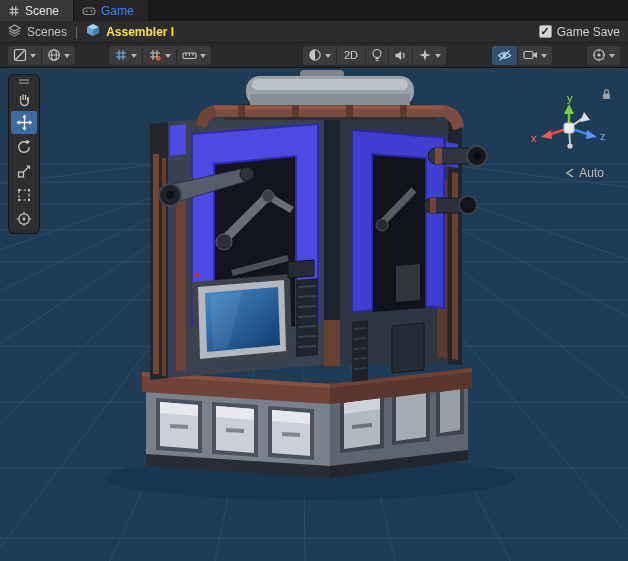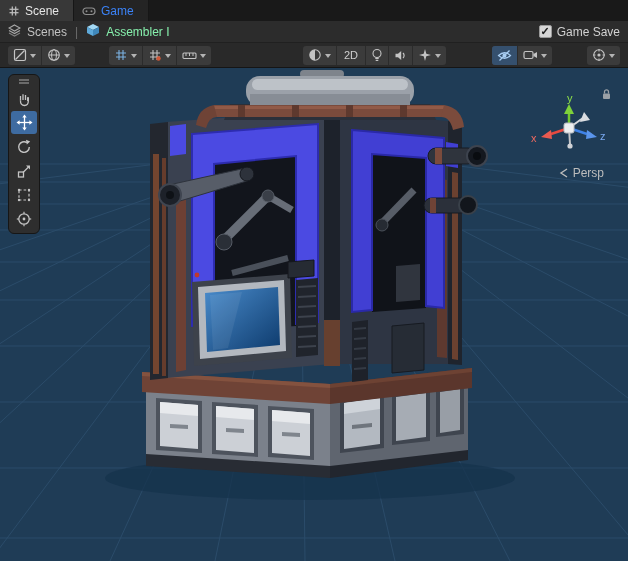--- a/index.html
+++ b/index.html
@@ -23,21 +23,21 @@
   .tab.active { background: #383838; color: #e6e6e6; }
   .tab svg { display: block; }
 
   
   .crumbbar {
     height: 22px; background: #2c2c2c; border-bottom: 1px solid #202020;
     display: flex; align-items: center; padding: 0 8px; gap: 6px; font-size: 12px; flex: none;
   }
   .crumb-root { color: #c2c2c2; cursor: default; }
   .crumb-sep { color: #6d6d6d; padding: 0 2px; }
-  .crumb-current { color: #86efac; }
+  .crumb-current { color: #fde047; font-weight: bold; }
   .crumb-spacer { flex: 1; }
   .autosave { display: flex; align-items: center; gap: 5px; }
   .checkbox {
     width: 13px; height: 13px; background: #d6d6d6; border: 1px solid #9a9a9a;
     border-radius: 2px; color: #1c1c1c; font-size: 11px; line-height: 11px;
     display: flex; align-items: center; justify-content: center; font-weight: bold;
   }
   .autosave-label { color: #d2d2d2; }
 
   
@@ -559,17 +559,17 @@
         <line x1="41" y1="34" x2="59" y2="40" stroke="#3f83e8" stroke-width="2.5"></line>
         <polygon points="69,43 59,36 58,45" fill="#5a95ec"></polygon>
         <text x="72" y="46" font-size="11" fill="#79a9f0" font-family="Liberation Sans, sans-serif">z</text>
 
         <rect x="36" y="29" width="10" height="10" rx="2" fill="#eceef0" stroke="#b9bcc0"></rect>
       </svg>
       <span class="projection">
         <svg width="10" height="10" viewBox="0 0 10 10">
           <polyline points="8,1 2,5 8,9" fill="none" stroke="#bcbcbc" stroke-width="1.4"></polyline>
         </svg>
-        <span>Persp</span>
+        <span>Auto</span>
       </span>
     </div>
   </div>
 </div>
 
 </body></html>

